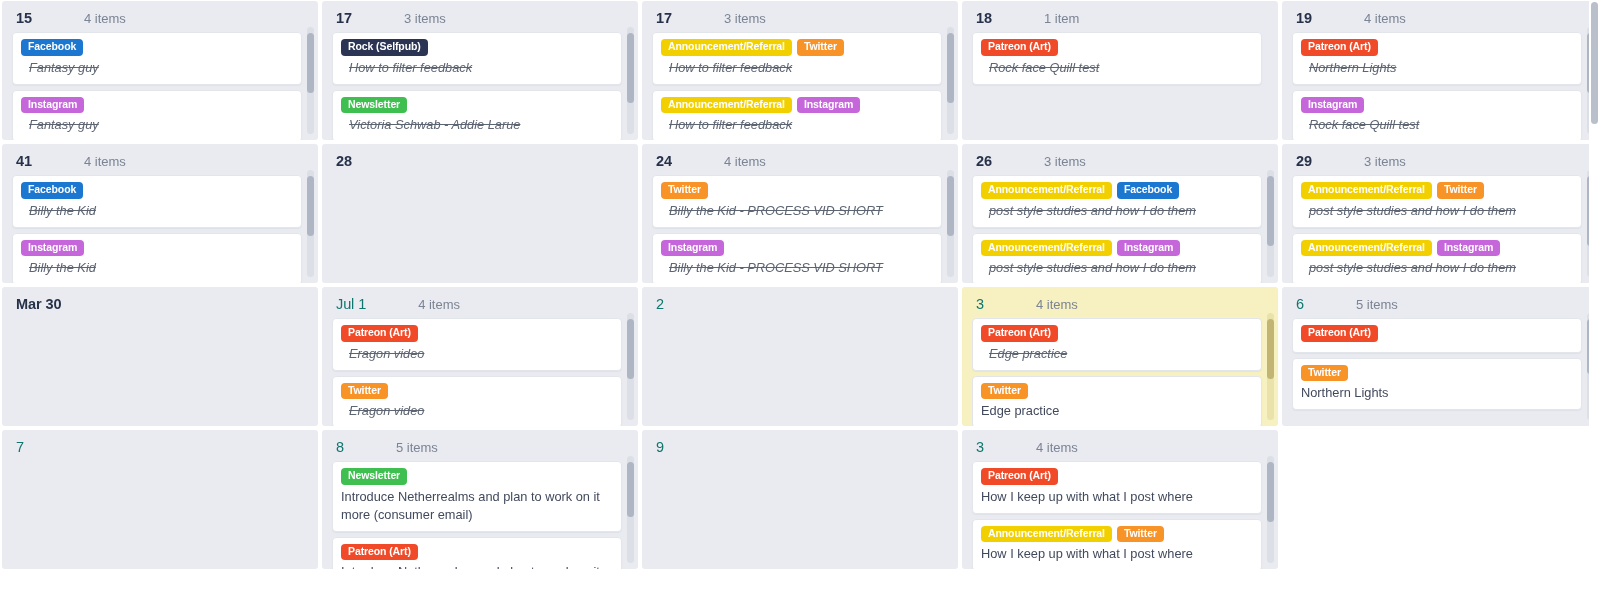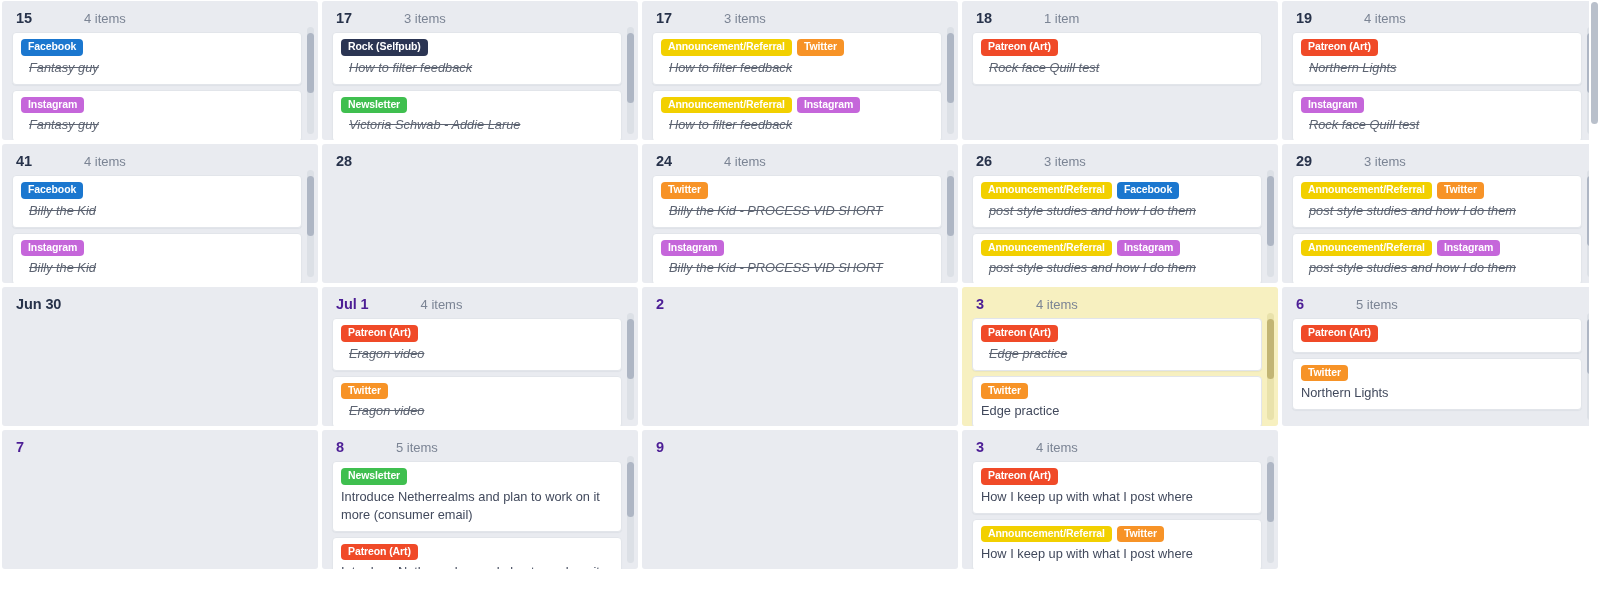--- a/index.html
+++ b/index.html
@@ -55,22 +55,22 @@
   }
 
   .day-number {
     font-size: 14.5px;
     font-weight: bold;
     color: #27324a;
     letter-spacing: -0.1px;
   }
 
   .day-number.plain {
-    font-weight: bold;
-    color: #4c1d95;
+    font-weight: normal;
+    color: #0f766e;
   }
 
   .day-count {
     font-size: 13px;
     color: #7b8494;
     font-weight: normal;
     margin-left: 45px;
   }
 
   .event-card {
@@ -372,21 +372,21 @@
           <div class="event-title done">post style studies and how I do them</div>
         </div>
       </div>
       <div class="cell-scrollbar">
         <div class="thumb" style="top: 6px; height: 70px;"></div>
       </div>
     </div>
     <div class="day-cell empty-day">
       <div class="day-inner">
         <div class="day-header">
-          <span class="day-number">Jun 30</span>
+          <span class="day-number">Mar 30</span>
         </div>
       </div>
     </div>
     <div class="day-cell">
       <div class="day-inner">
         <div class="day-header">
           <span class="day-number plain">Jul 1</span>
           <span class="day-count">4 items</span>
         </div>
         <div class="event-card">

